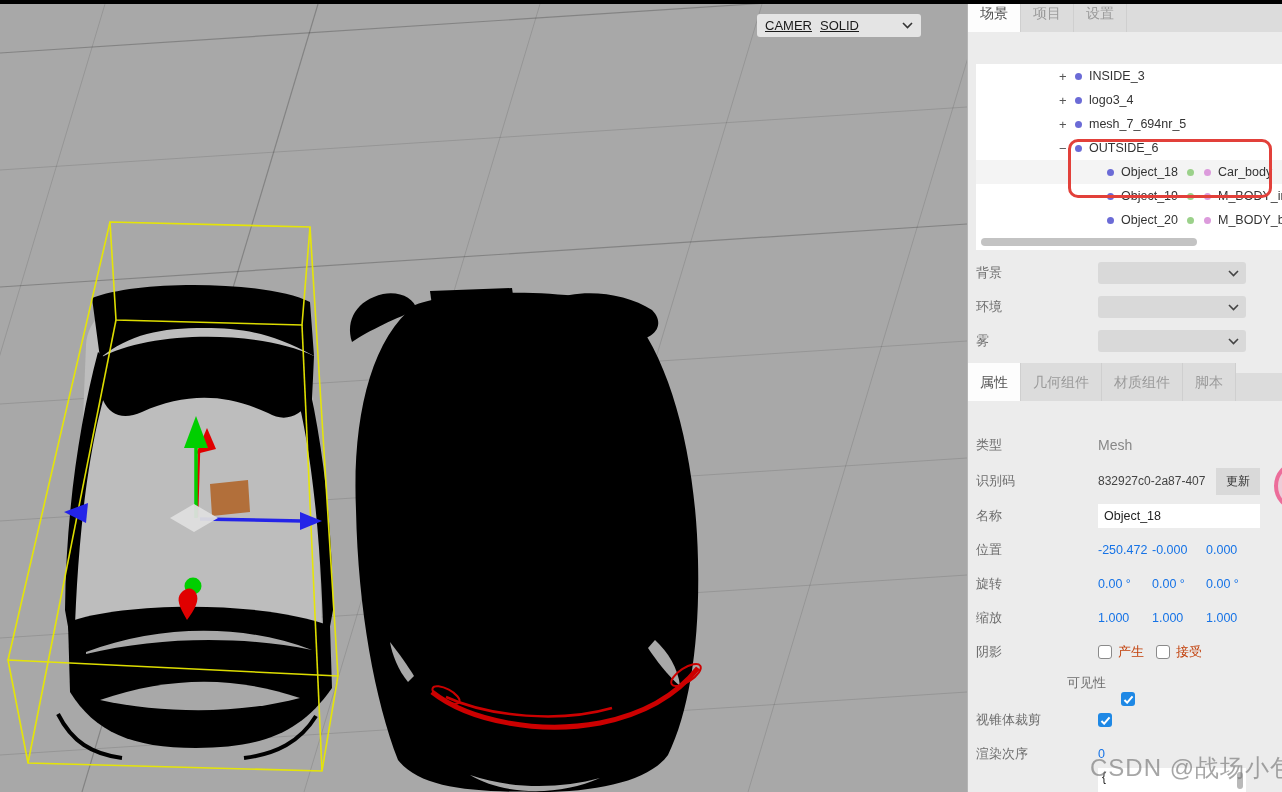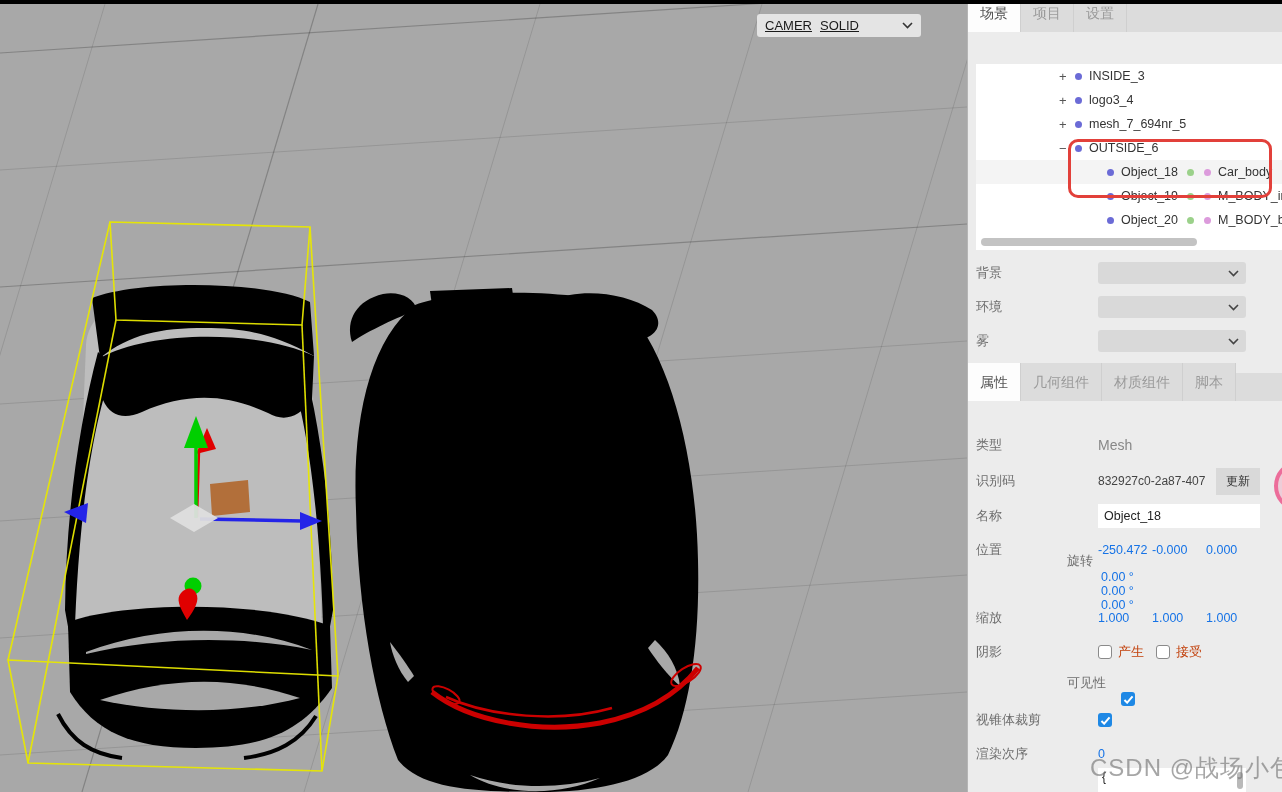--- a/index.html
+++ b/index.html
@@ -276,21 +276,21 @@
     <input class="name-input" type="text" value="Object_18" style="">
   </div>
 
   <div class="srow" style="top:534px;">
     <span class="plabel">位置</span>
     <span class="num">-250.472</span>
     <span class="num">-0.000</span>
     <span class="num">0.000</span>
   </div>
 
-  <div class="srow" style="top:548px;flex-direction:column;">
+  <div class="srow" style="top:568px;">
     <span class="plabel">旋转</span>
     <span class="num">0.00 °</span>
     <span class="num">0.00 °</span>
     <span class="num">0.00 °</span>
   </div>
 
   <div class="srow" style="top:602px;">
     <span class="plabel">缩放</span>
     <span class="num">1.000</span>
     <span class="num">1.000</span>

